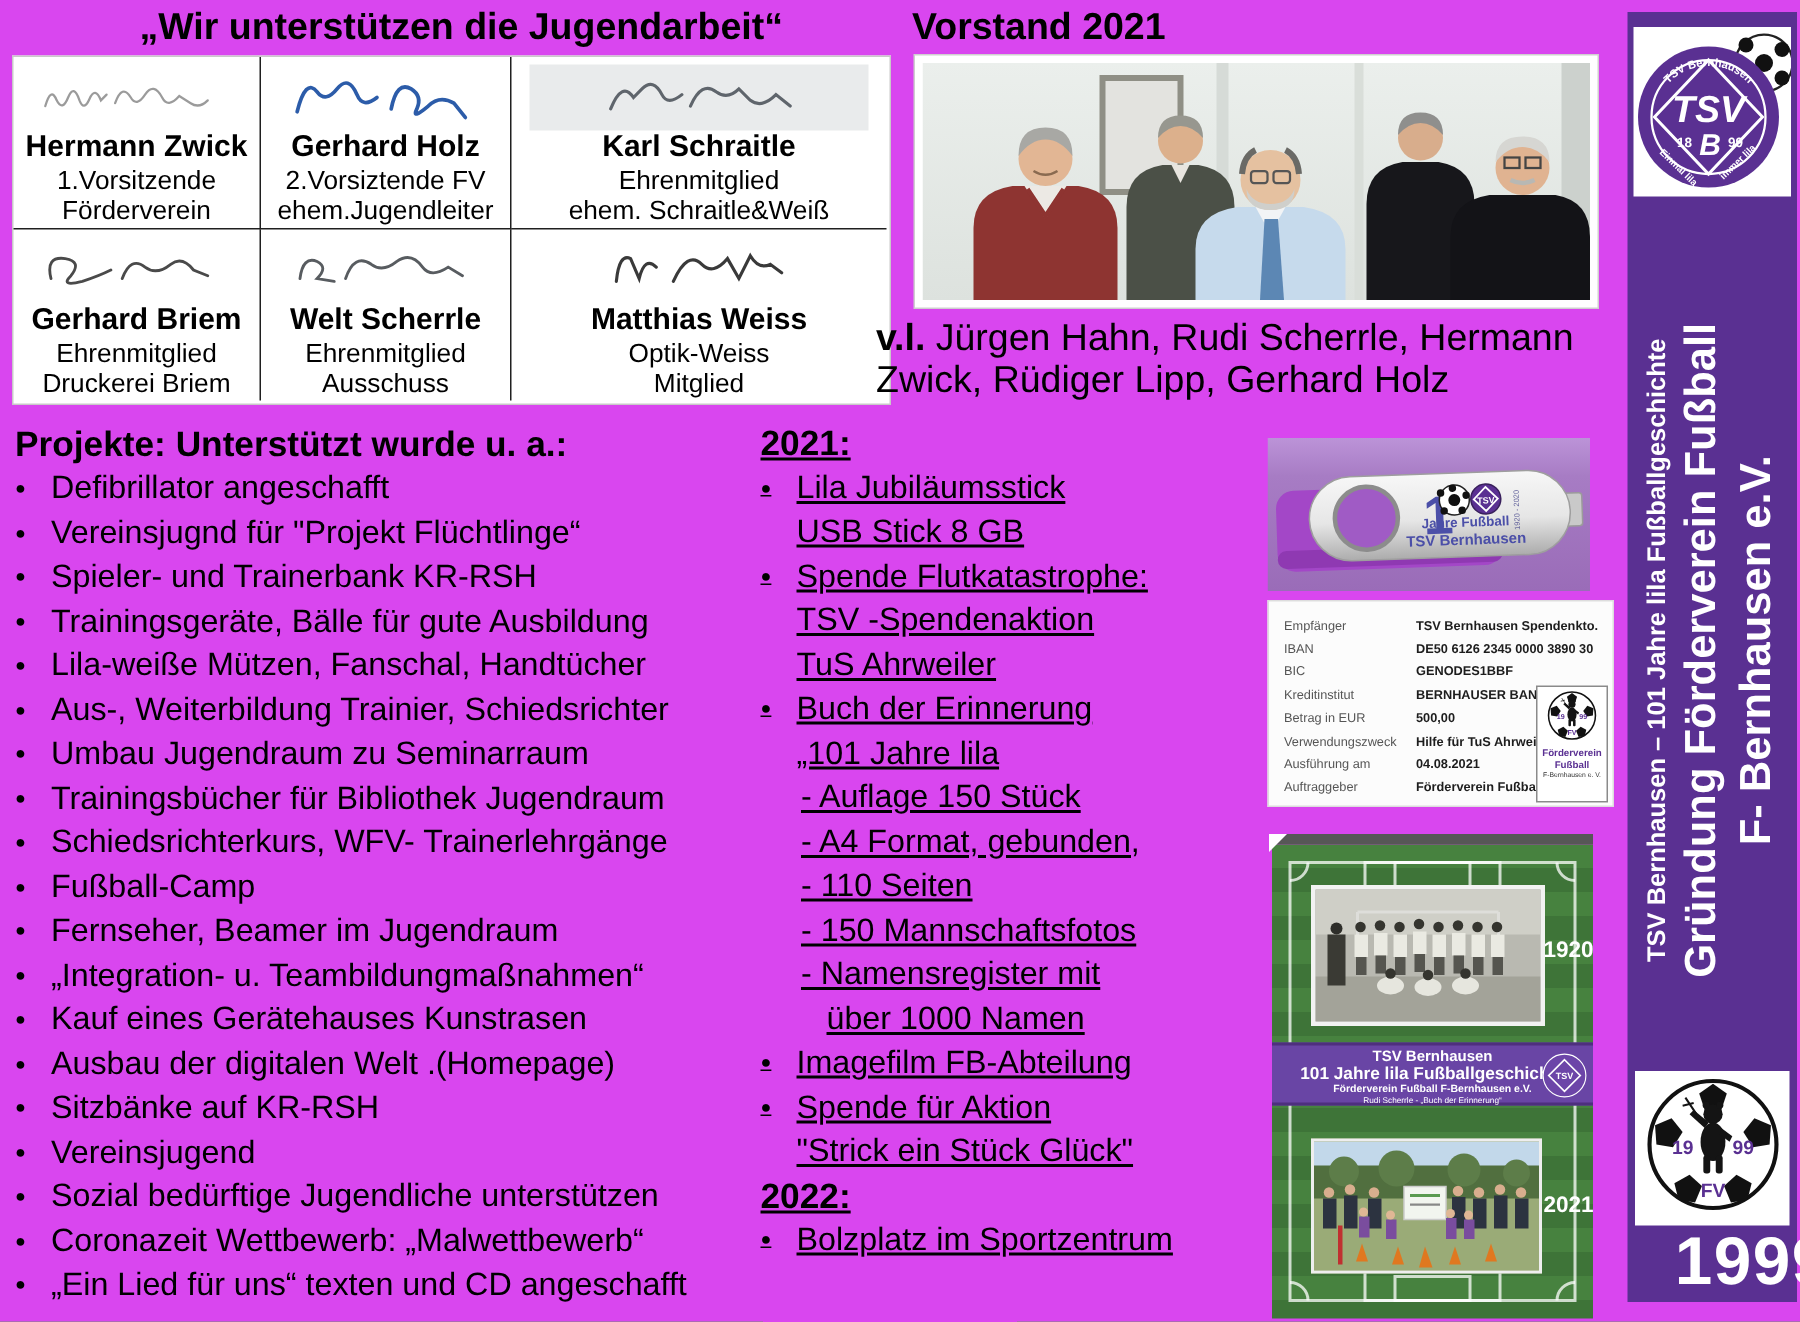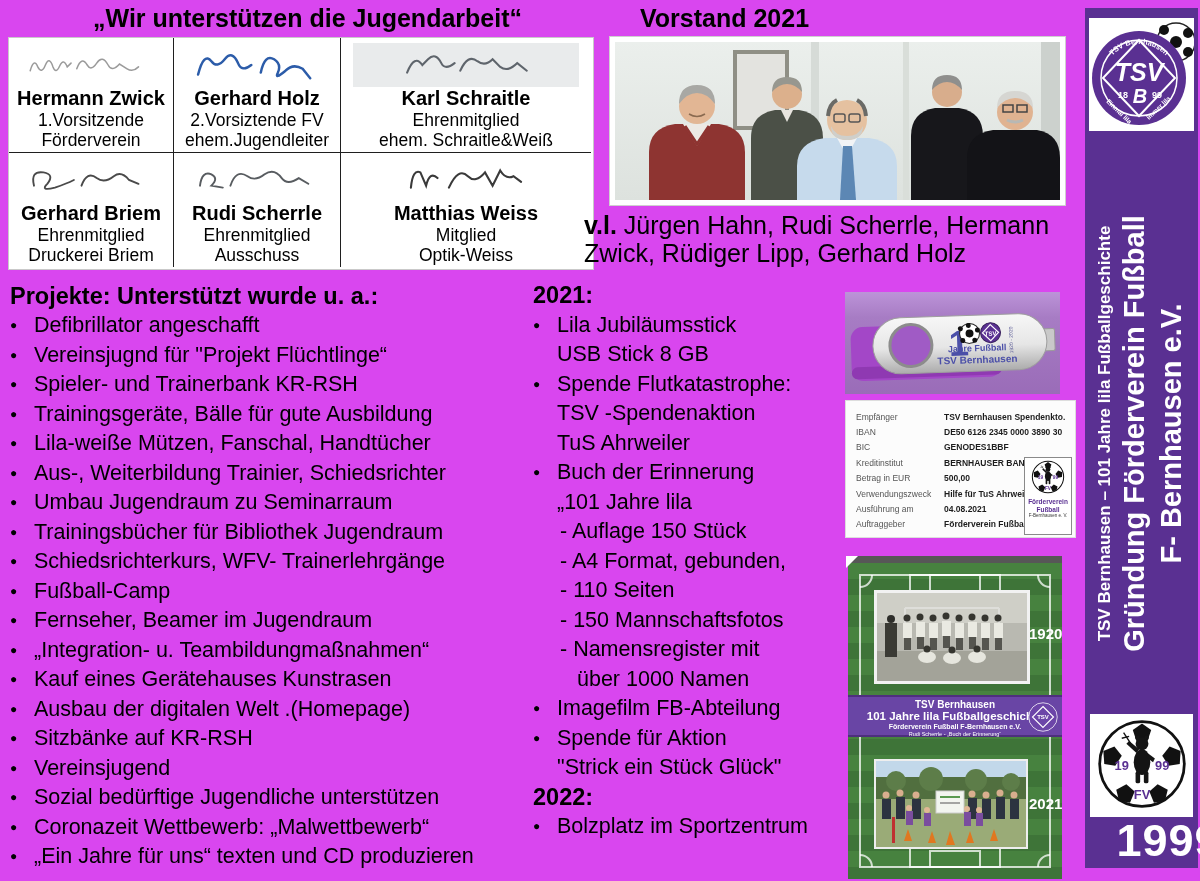--- a/index.html
+++ b/index.html
@@ -2,42 +2,42 @@
 <html><head>
 <meta charset="utf-8">
 <style>
   html,body{margin:0;padding:0;background:#888;}
   .slide{position:relative;width:1200px;height:881px;background:#d946ef;
          font-family:"Liberation Sans",sans-serif;color:#000;overflow:hidden;}
   .abs{position:absolute;}
   svg text{font-family:"Liberation Sans",sans-serif;}
 
   .main-title{left:93px;top:4px;font-size:25px;font-weight:bold;white-space:nowrap;}
-  .vorstand-title{left:640px;top:4px;font-size:25px;font-weight:bold;white-space:nowrap;}
+  .vorstand-title{left:608px;top:4px;font-size:25px;font-weight:bold;white-space:nowrap;}
 
   
   .sig-table{left:8px;top:37px;width:584px;height:231px;background:#fff;border:1px solid #c9c9c9;
              display:grid;grid-template-columns:165px 167px 250px;grid-template-rows:115px 114px;}
   .sig-cell{border-right:1px solid #1f1f1f;border-bottom:1px solid #1f1f1f;text-align:center;overflow:hidden;}
   .sig-cell:nth-child(3n){border-right:none;}
   .sig-cell:nth-child(n+4){border-bottom:none;}
   .sig-wrap{height:44px;margin:5px 12px 0;display:flex;align-items:center;justify-content:center;}
   .sig-wrap.scanned{background:#e9ebec;}
   .sig-svg{width:138px;height:38px;}
   .sig-name{font-size:20px;font-weight:bold;line-height:23px;}
   .sig-role{font-size:17.5px;line-height:20px;}
 
   
   .photo{left:610px;top:37px;width:455px;height:168px;background:#fff;box-shadow:0 0 0 1px #cfcfcf;}
   .photo svg{position:absolute;left:5px;top:5px;}
   .photo-caption{left:584px;top:211px;width:490px;font-size:25px;line-height:28px;}
 
   
   .projects{left:10px;top:281px;width:524px;}
-  .timeline{left:533px;top:281px;width:314px;}
+  .timeline{left:507px;top:281px;width:314px;text-decoration:underline;}
   .col-heading{font-size:23.5px;font-weight:bold;line-height:30px;white-space:nowrap;}
   .line{font-size:21.5px;line-height:29.5px;white-space:nowrap;}
   .item{display:flex;}
   .bullet{flex:0 0 24px;width:24px;font-size:12px;display:flex;align-items:center;}
   .tl-h{font-size:23.5px;font-weight:bold;}
   .tl-c{padding-left:24px;}
   .tl-s{padding-left:27px;}
   .tl-s2{padding-left:44px;}
 
   
@@ -131,33 +131,33 @@
         <div class="sig-name">Gerhard Briem</div>
         <div class="sig-role">Ehrenmitglied</div>
         <div class="sig-role">Druckerei Briem</div>
       </div>
       <div class="sig-cell">
         <div class="sig-wrap">
           <svg class="sig-svg" viewBox="0 0 140 40">
             <path d="M10 26 Q12 10 22 14 Q30 18 22 26 L34 28 M42 26 Q48 8 60 16 Q68 22 78 14 Q88 7 96 18 Q102 26 114 18 L124 24" fill="none" stroke="#585c60" stroke-width="2" stroke-linecap="round"></path>
           </svg>
         </div>
-        <div class="sig-name">Rudi Scherrle</div>
+        <div class="sig-name">Welt Scherrle</div>
         <div class="sig-role">Ehrenmitglied</div>
         <div class="sig-role">Ausschuss</div>
       </div>
       <div class="sig-cell">
         <div class="sig-wrap">
           <svg class="sig-svg" viewBox="0 0 140 40">
             <path d="M12 28 Q14 8 22 12 L28 26 Q32 10 40 18 M52 28 Q62 6 72 16 Q80 24 90 12 L98 26 L106 10 Q112 20 120 16 L128 22" fill="none" stroke="#3a3a3a" stroke-width="2.2" stroke-linecap="round"></path>
           </svg>
         </div>
         <div class="sig-name">Matthias Weiss</div>
+        <div class="sig-role">Optik-Weiss</div>
         <div class="sig-role">Mitglied</div>
-        <div class="sig-role">Optik-Weiss</div>
       </div>
     </div>
 
   <div class="abs photo">
     <svg viewBox="0 0 445 158" width="445" height="158">
       <defs>
         <linearGradient id="wallg" x1="0" y1="0" x2="0" y2="1">
           <stop offset="0" stop-color="#ebefec"></stop>
             <stop offset="1" stop-color="#dde2de"></stop>
         </linearGradient>
@@ -274,21 +274,21 @@
         <div class="line item">
           <span class="bullet">●</span>
           <span>Sozial bedürftige Jugendliche unterstützen</span>
         </div>
         <div class="line item">
           <span class="bullet">●</span>
           <span>Coronazeit Wettbewerb: „Malwettbewerb“</span>
         </div>
         <div class="line item">
           <span class="bullet">●</span>
-          <span>„Ein Jahre für uns“ texten und CD produzieren</span>
+          <span>„Ein Lied für uns“ texten und CD angeschafft</span>
         </div>
       </div>
   </div>
 
   <div class="abs timeline" id="timeline">
       <div class="line tl-h">2021:</div>
       <div class="line item">
         <span class="bullet">●</span>
         <span>Lila Jubiläumsstick</span>
       </div>

